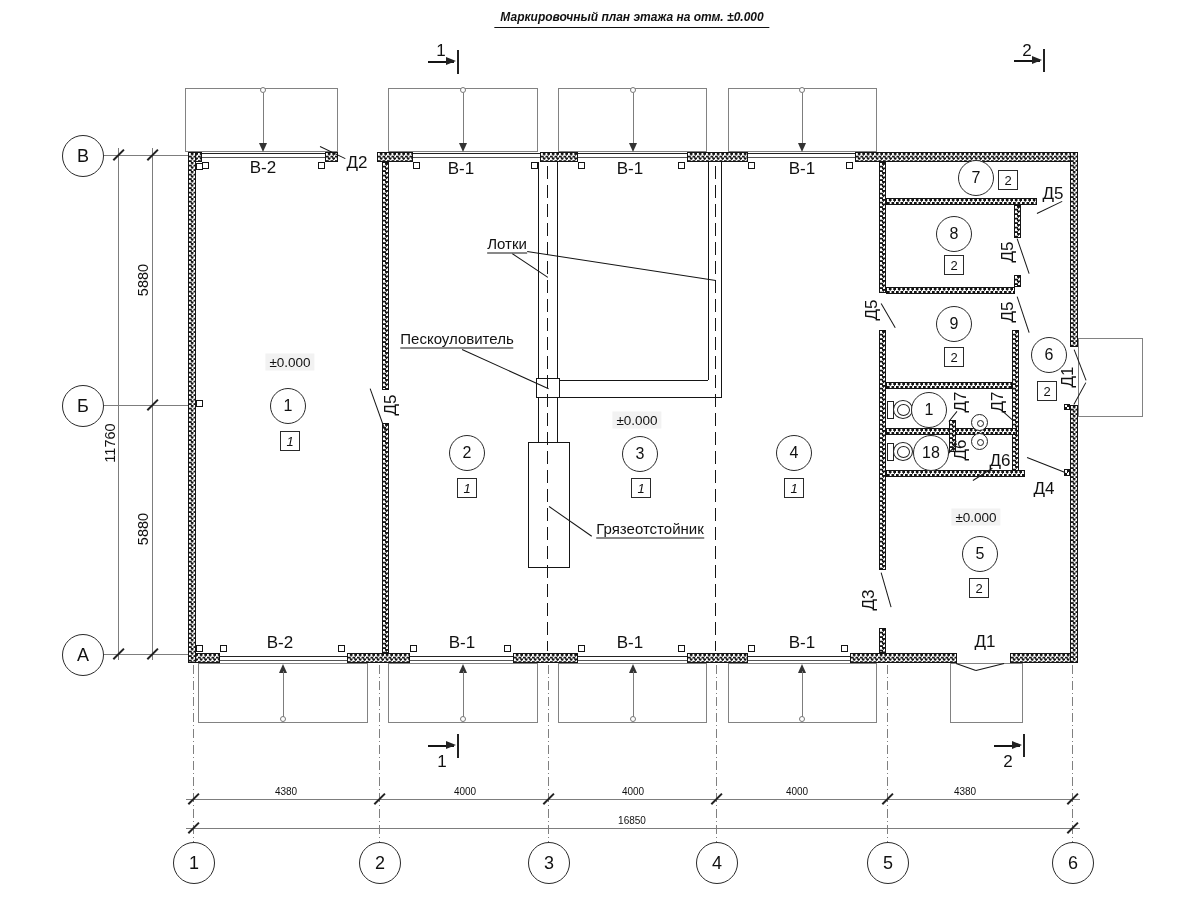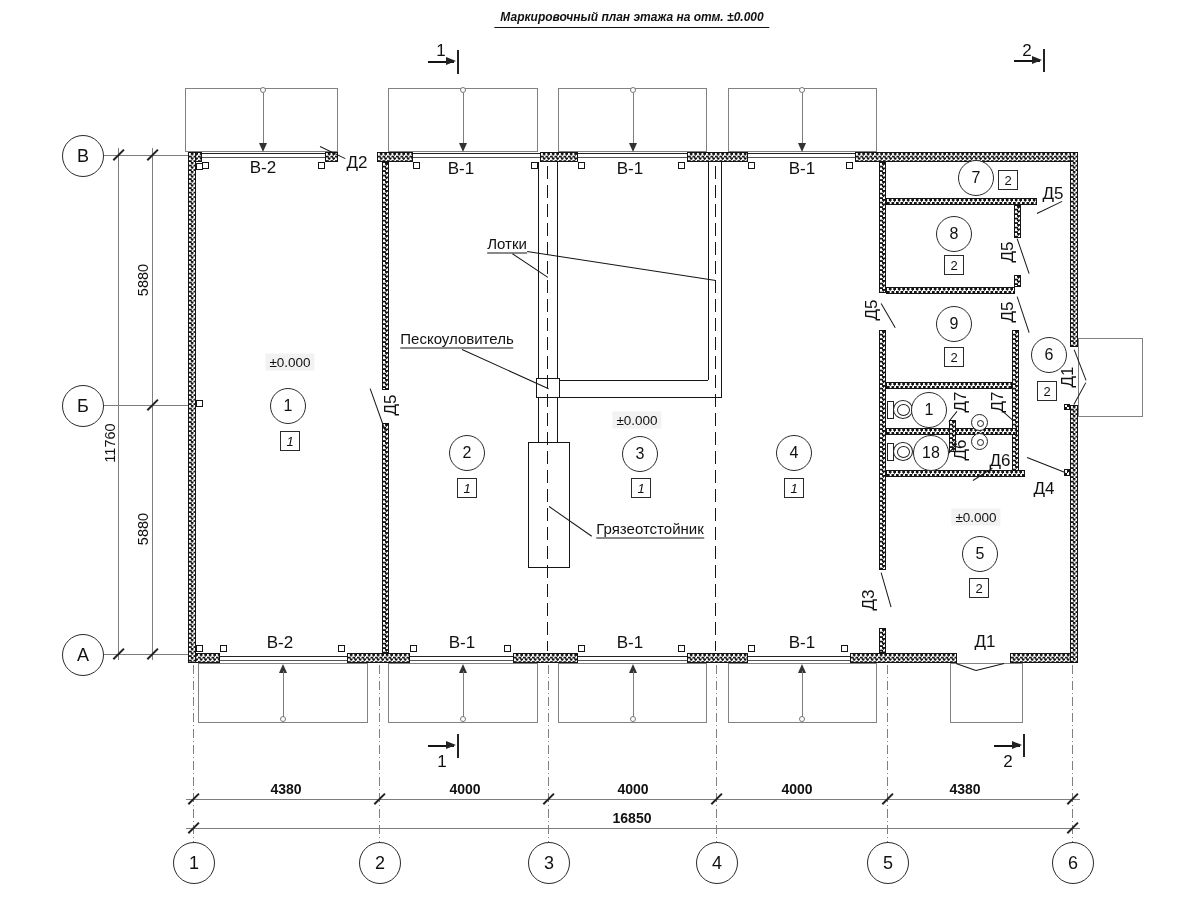--- a/index.html
+++ b/index.html
@@ -26,21 +26,21 @@
   .sq.it{font-style:italic;}
   .axc{position:absolute;width:40px;height:40px;border:1.2px solid #2a2a2a;border-radius:50%;
        background:#fff;display:flex;align-items:center;justify-content:center;font-size:18px;}
   .lbl{position:absolute;font-size:15px;white-space:nowrap;transform:translate(-50%,-50%);}
   .lbl.rot{transform:translate(-50%,-50%) rotate(-90deg);}
   .lbl.big{font-size:17px;}
   .ann{position:absolute;font-size:15px;white-space:nowrap;border-bottom:1.2px solid #151515;
        padding-bottom:1px;transform:translate(-50%,-50%);background:#fff;}
   .elev{position:absolute;font-size:13.5px;white-space:nowrap;background:#f2f2f2;
         padding:1px 4px;transform:translate(-50%,-50%);}
-  .dimt{position:absolute;font-size:14px;white-space:nowrap;transform:translate(-50%,-100%);font-weight:bold;}
+  .dimt{position:absolute;font-size:10px;white-space:nowrap;transform:translate(-50%,-100%);}
   .dimr{position:absolute;font-size:14.5px;white-space:nowrap;transform:translate(-50%,-50%) rotate(-90deg);}
   .slash{position:absolute;width:15px;height:1.6px;background:#222;transform:rotate(-45deg);}
   .ah-d{position:absolute;width:0;height:0;border-left:4px solid transparent;border-right:4px solid transparent;border-top:9px solid #333;}
   .ah-u{position:absolute;width:0;height:0;border-left:4px solid transparent;border-right:4px solid transparent;border-bottom:9px solid #333;}
   .ah-r{position:absolute;width:0;height:0;border-top:4.5px solid transparent;border-bottom:4.5px solid transparent;border-left:10px solid #222;}
   .dot{position:absolute;width:6px;height:6px;border:1px solid #777;border-radius:50%;background:#fff;box-sizing:border-box;}
   .sink{position:absolute;width:17px;height:17px;border:1.3px solid #222;border-radius:50%;background:#fff;box-sizing:border-box;}
   .sink i{position:absolute;left:5px;top:5px;width:5px;height:5px;border:1px solid #222;border-radius:50%;}
   .wc-tank{position:absolute;width:7px;height:18px;border:1.2px solid #222;background:#fff;box-sizing:border-box;}
   .wc-bowl{position:absolute;width:20px;height:19px;border:1.2px solid #222;border-radius:50%;background:#fff;box-sizing:border-box;}

